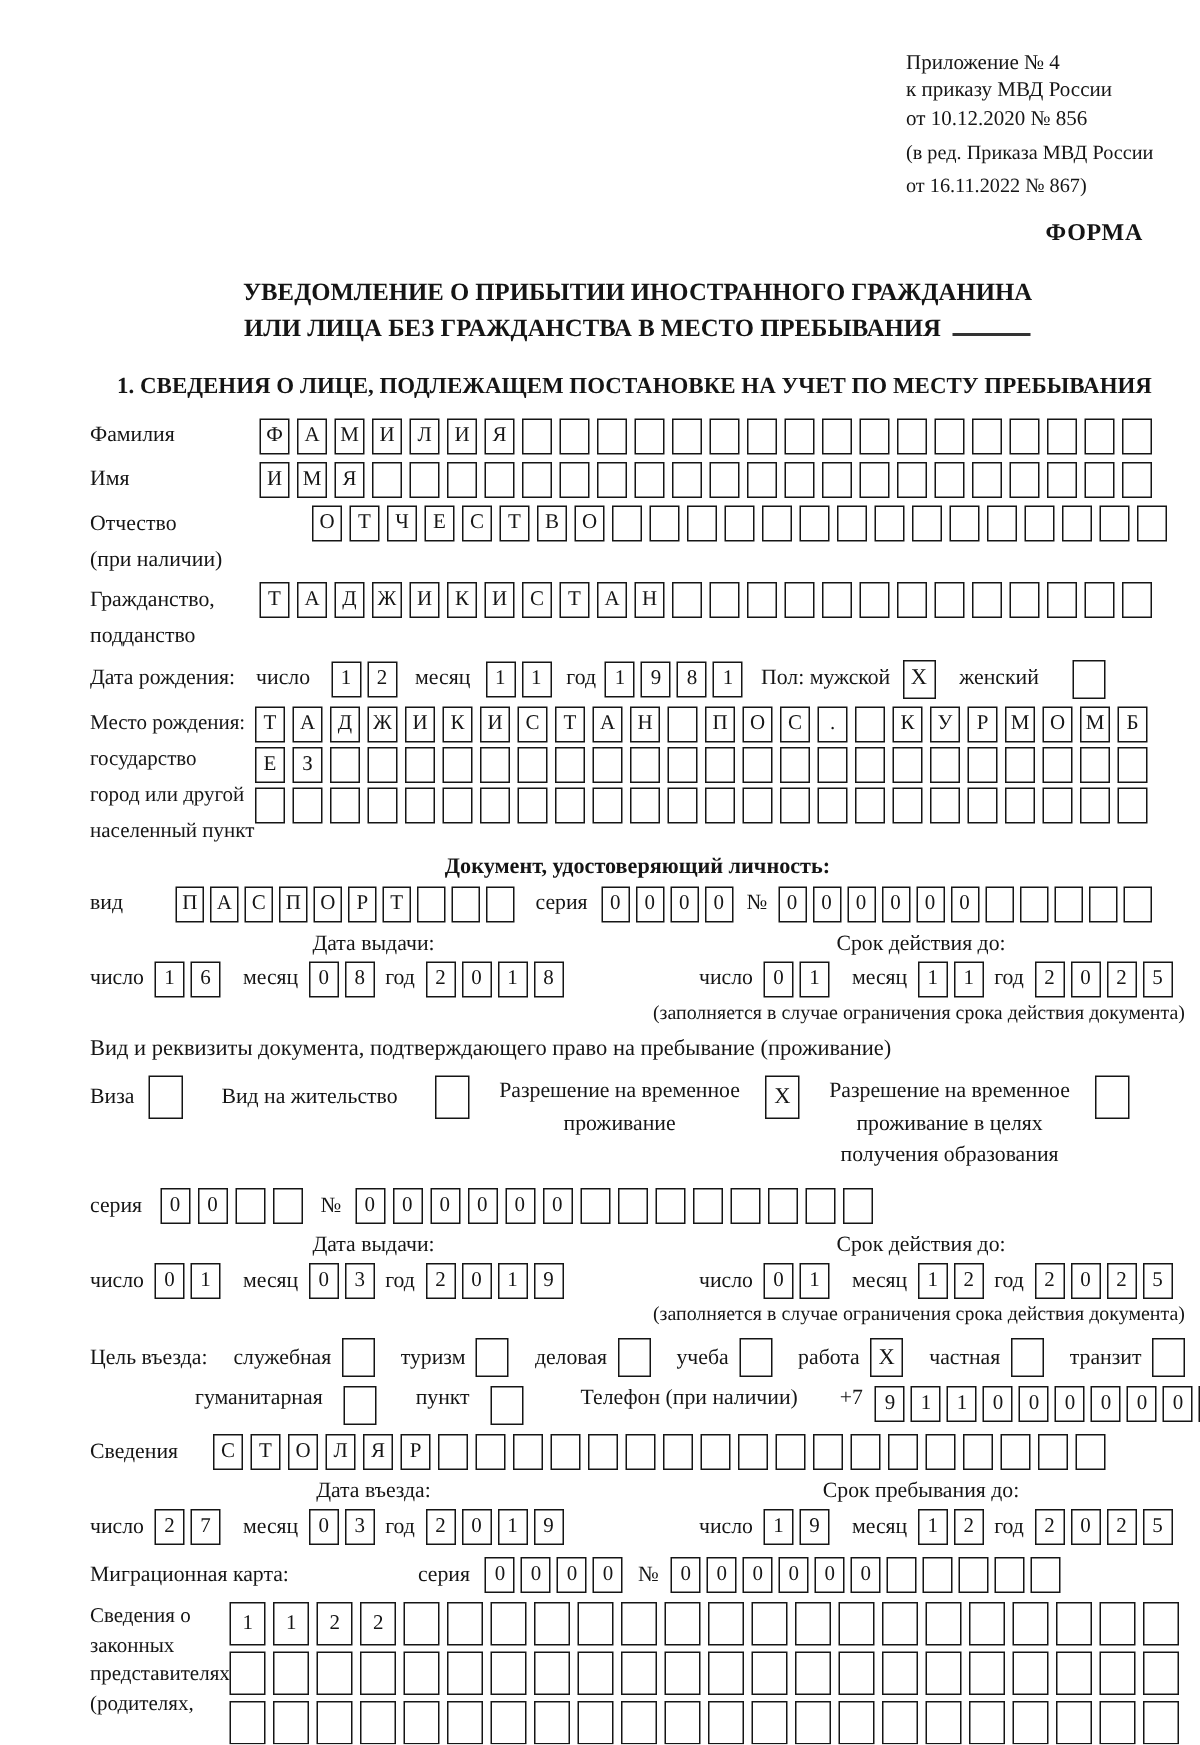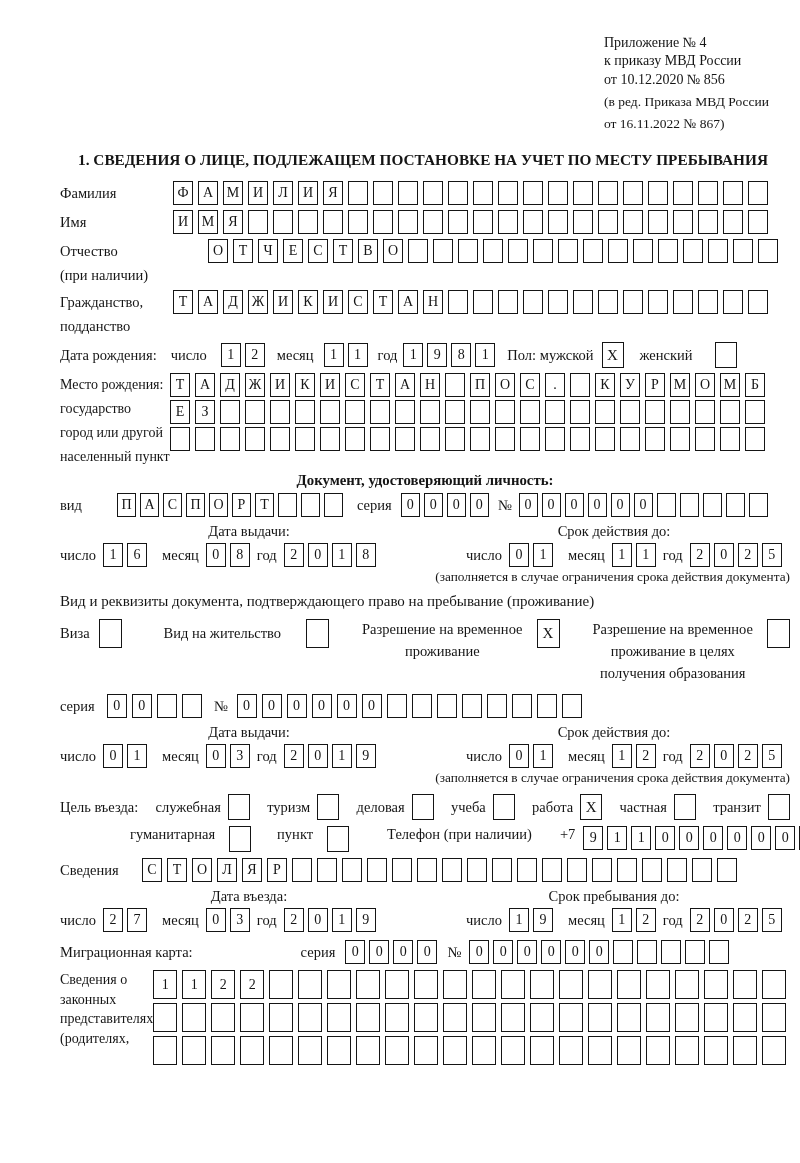--- a/index.html
+++ b/index.html
@@ -53,42 +53,47 @@
   .col-sved{flex:0 0 92px;font-size:14px;line-height:19.5px;}
   .stack{display:flex;flex-direction:column;gap:3px;}
   .dates-pair{display:flex;margin-top:6px;}
   .dg-left{flex:0 0 378px;}
   .dg-right{flex:1;}
   .dg-head{text-align:center;font-size:14.5px;margin-bottom:3px;}
   .dg-row{display:flex;align-items:center;gap:7px;}
   .doc-footnote{text-align:right;font-size:13.3px;margin:2px 0 4px;}
   .center-bold{text-align:center;font-weight:bold;font-size:14.8px;margin:2px 0 4px;}
   .intro{font-size:15px;line-height:1.6;}
-  .opts-row{display:flex;align-items:flex-start;margin:6px 0 10px;gap:28px;}
+  .opts-row{display:flex;align-items:flex-start;margin:6px 0 10px;gap:12px;}
   .opt{display:flex;align-items:flex-start;gap:9px;}
   .opt .lab{line-height:29px;}
   .opt-ml{max-width:176px;text-align:center;font-size:14.5px;line-height:1.5;white-space:normal;}
   .purpose-row{display:flex;align-items:center;justify-content:space-between;margin:8px 0 6px;}
   .p-opt{display:flex;align-items:center;gap:7px;}
   .hum-row{display:flex;margin:4px 0 6px;padding-left:70px;}
 </style>
 </head>
 <body>
 
 <div class="page">
 
   <div class="hdr-block">
     <div>Приложение № 4</div>
     <div>к приказу МВД России</div>
     <div>от 10.12.2020 № 856</div>
     <div class="ed">(в ред. Приказа МВД России</div>
     <div class="ed">от 16.11.2022 № 867)</div>
   </div>
 
-
+  <div class="forma">ФОРМА</div>
+
+  <div class="title">
+    <div>УВЕДОМЛЕНИЕ О ПРИБЫТИИ ИНОСТРАННОГО ГРАЖДАНИНА</div>
+    <div><span>ИЛИ ЛИЦА БЕЗ ГРАЖДАНСТВА В МЕСТО ПРЕБЫВАНИЯ</span><span class="blank-line"></span></div>
+  </div>
 
   <div class="sec-head">1. СВЕДЕНИЯ О ЛИЦЕ, ПОДЛЕЖАЩЕМ ПОСТАНОВКЕ НА УЧЕТ ПО МЕСТУ ПРЕБЫВАНИЯ</div>
 
   <div class="frow">
     <span class="lab col-fam">Фамилия</span>
     <span class="boxes">
         <span class="box">Ф</span>
         <span class="box">А</span>
         <span class="box">М</span>
         <span class="box">И</span>
@@ -631,21 +636,21 @@
             <span class="box">2</span>
             <span class="box">0</span>
             <span class="box">2</span>
             <span class="box">5</span>
           </span>
       </div>
     </div>
   </div>
 
   <div class="frow" style="margin-top:8px;">
-    <span class="lab" style="margin-right:108px;text-align:right;">Миграционная карта:</span>
+    <span class="lab" style="margin-right:86px;text-align:right;">Миграционная карта:</span>
     <span class="lab" style="margin-right:10px;">серия</span>
     <span class="boxes dfield" style="margin-right:10px;">
         <span class="box">0</span>
         <span class="box">0</span>
         <span class="box">0</span>
         <span class="box">0</span>
       </span>
     <span class="lab" style="margin-right:8px;">№</span>
     <span class="boxes dfield">
         <span class="box">0</span>

